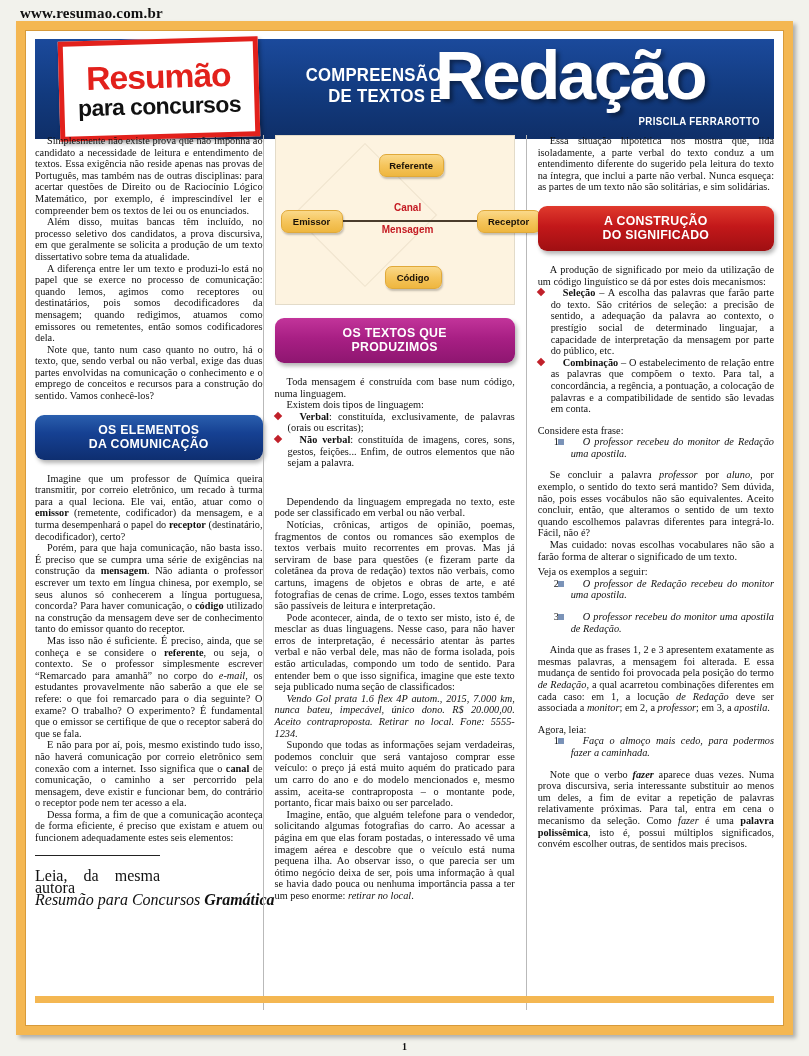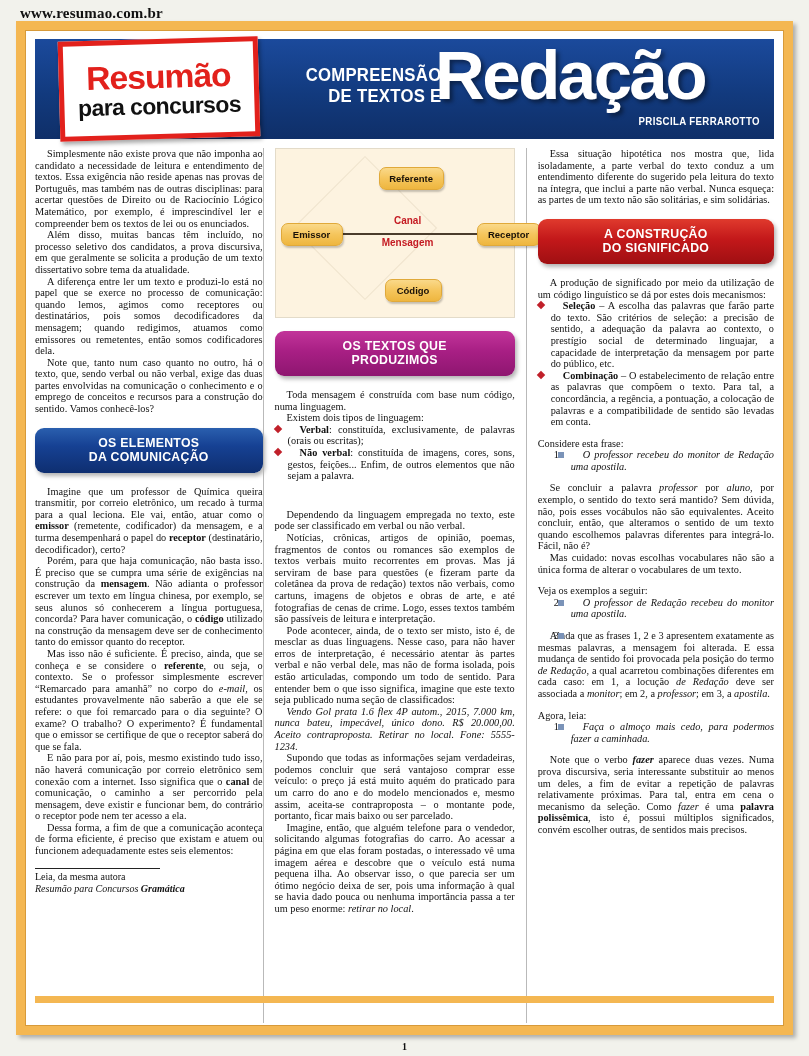--- a/index.html
+++ b/index.html
@@ -78,21 +78,21 @@
   .head-author{
     position:absolute;right:14px;top:76px;
     font-family:"Liberation Sans", sans-serif;
     font-weight:bold;color:#ffffff;font-size:10.5px;
     letter-spacing:.4px;
     transform:scaleX(.92);transform-origin:right top;
   }
 
   
   .cols{
-    position:absolute;left:10px;top:118px;width:739px;height:875px;
+    position:absolute;left:10px;top:105px;width:739px;height:875px;
     display:flex;
   }
   .col{
     width:235px;
     font-size:10.3px;
     line-height:11.6px;
     color:#111;
     text-align:justify;
     position:relative;
   }
@@ -177,22 +177,22 @@
   .dlabel.msg{top:88px;}
   .ddiamond{
     position:absolute;left:38px;top:28px;width:100px;height:100px;
     border:1px solid #efe3cd;transform:rotate(45deg);
   }
 
   
   .footnote{
     margin-top:11px;text-indent:0;
     border-top:1px solid #222;
-    width:125px;padding-top:2px;
-    font-size:10px;line-height:12px;
+    width:125px;padding-top:14px;
+    font-size:16px;line-height:12px;
   }
   .footnote .fn2{font-style:italic;white-space:nowrap;}
 
   
   .pagenum{
     position:absolute;left:0;right:0;bottom:4px;text-align:center;
     font-family:"Liberation Serif", serif;font-weight:bold;font-size:10px;color:#111;
   }
   .botbar{
     position:absolute;left:10px;right:10px;bottom:23px;height:7px;background:#f4b752;
@@ -295,25 +295,25 @@
 
         <p class="bullet"><span class="dia"></span><b>Seleção</b><span> – A escolha das palavras que farão parte do texto. São critérios de seleção: a precisão de sentido, a adequação da palavra ao contexto, o prestígio social de determinado linguajar, a capacidade de interpretação da mensagem por parte do público, etc.</span></p>
 
         <p class="bullet"><span class="dia"></span><b>Combinação</b><span> – O estabelecimento de relação entre as palavras que compõem o texto. Para tal, a concordância, a regência, a pontuação, a colocação de palavras e a compatibilidade de sentido são levadas em conta.</span></p>
 
         <p class="noind" style="margin-top:10px">Considere esta frase:</p>
         <p class="num-item"><span class="num">1.</span><span class="sq"></span><span>O professor recebeu do monitor de Redação uma apostila.</span></p>
 
         <p style="margin-top:10px"><span>Se concluir a palavra </span><i>professor</i><span> por </span><i>aluno</i><span>, por exemplo, o sentido do texto será mantido? Sem dúvida, não, pois esses vocábulos não são equivalentes. Aceito concluir, então, que alteramos o sentido de um texto quando escolhemos palavras diferentes para integrá-lo. Fácil, não é?</span></p>
 
-        <p>Mas cuidado: novas escolhas vocabulares não são a única forma de alterar o vocabulares de um texto.</p>
-
-        <p class="noind" style="margin-top:10px">Veja os exemplos a seguir:</p>
+        <p>Mas cuidado: novas escolhas vocabulares não são a farão forma de alterar o significado de um texto.</p>
+
+        <p class="noind" style="margin-top:4px">Veja os exemplos a seguir:</p>
         <p class="num-item"><span class="num">2.</span><span class="sq"></span><span>O professor de Redação recebeu do monitor uma apostila.</span></p>
-        <p class="num-item" style="margin-top:10px"><span class="num">3</span><span class="sq"></span></p>
+        <p class="num-item" style="margin-top:10px"><span class="num">3</span><span class="sq"></span><span>O professor recebeu do monitor uma apostila de Redação.</span></p>
 
         <p style="margin-top:10px"><span>Ainda que as frases 1, 2 e 3 apresentem exatamente as mesmas palavras, a mensagem foi alterada. E essa mudança de sentido foi provocada pela posição do termo </span><i>de Redação</i><span>, a qual acarretou combinações diferentes em cada caso: em 1, a locução </span><i>de Redação</i><span> deve ser associada a </span><i>monitor</i><span>; em 2, a </span><i>professor</i><span>; em 3, a </span><i>apostila</i><span>.</span></p>
 
         <p class="noind" style="margin-top:10px">Agora, leia:</p>
         <p class="num-item"><span class="num">1.</span><span class="sq"></span><span>Faça o almoço mais cedo, para podermos fazer a caminhada.</span></p>
 
         <p style="margin-top:10px"><span>Note que o verbo </span><b><i>fazer</i></b><span> aparece duas vezes. Numa prova discursiva, seria interessante substituir ao menos um deles, a fim de evitar a repetição de palavras relativamente próximas. Para tal, entra em cena o mecanismo da seleção. Como </span><i>fazer</i><span> é uma </span><b>palavra polissêmica</b><span>, isto é, possui múltiplos significados, convém escolher outras, de sentidos mais precisos.</span></p>
       </div>
     </div>
 

